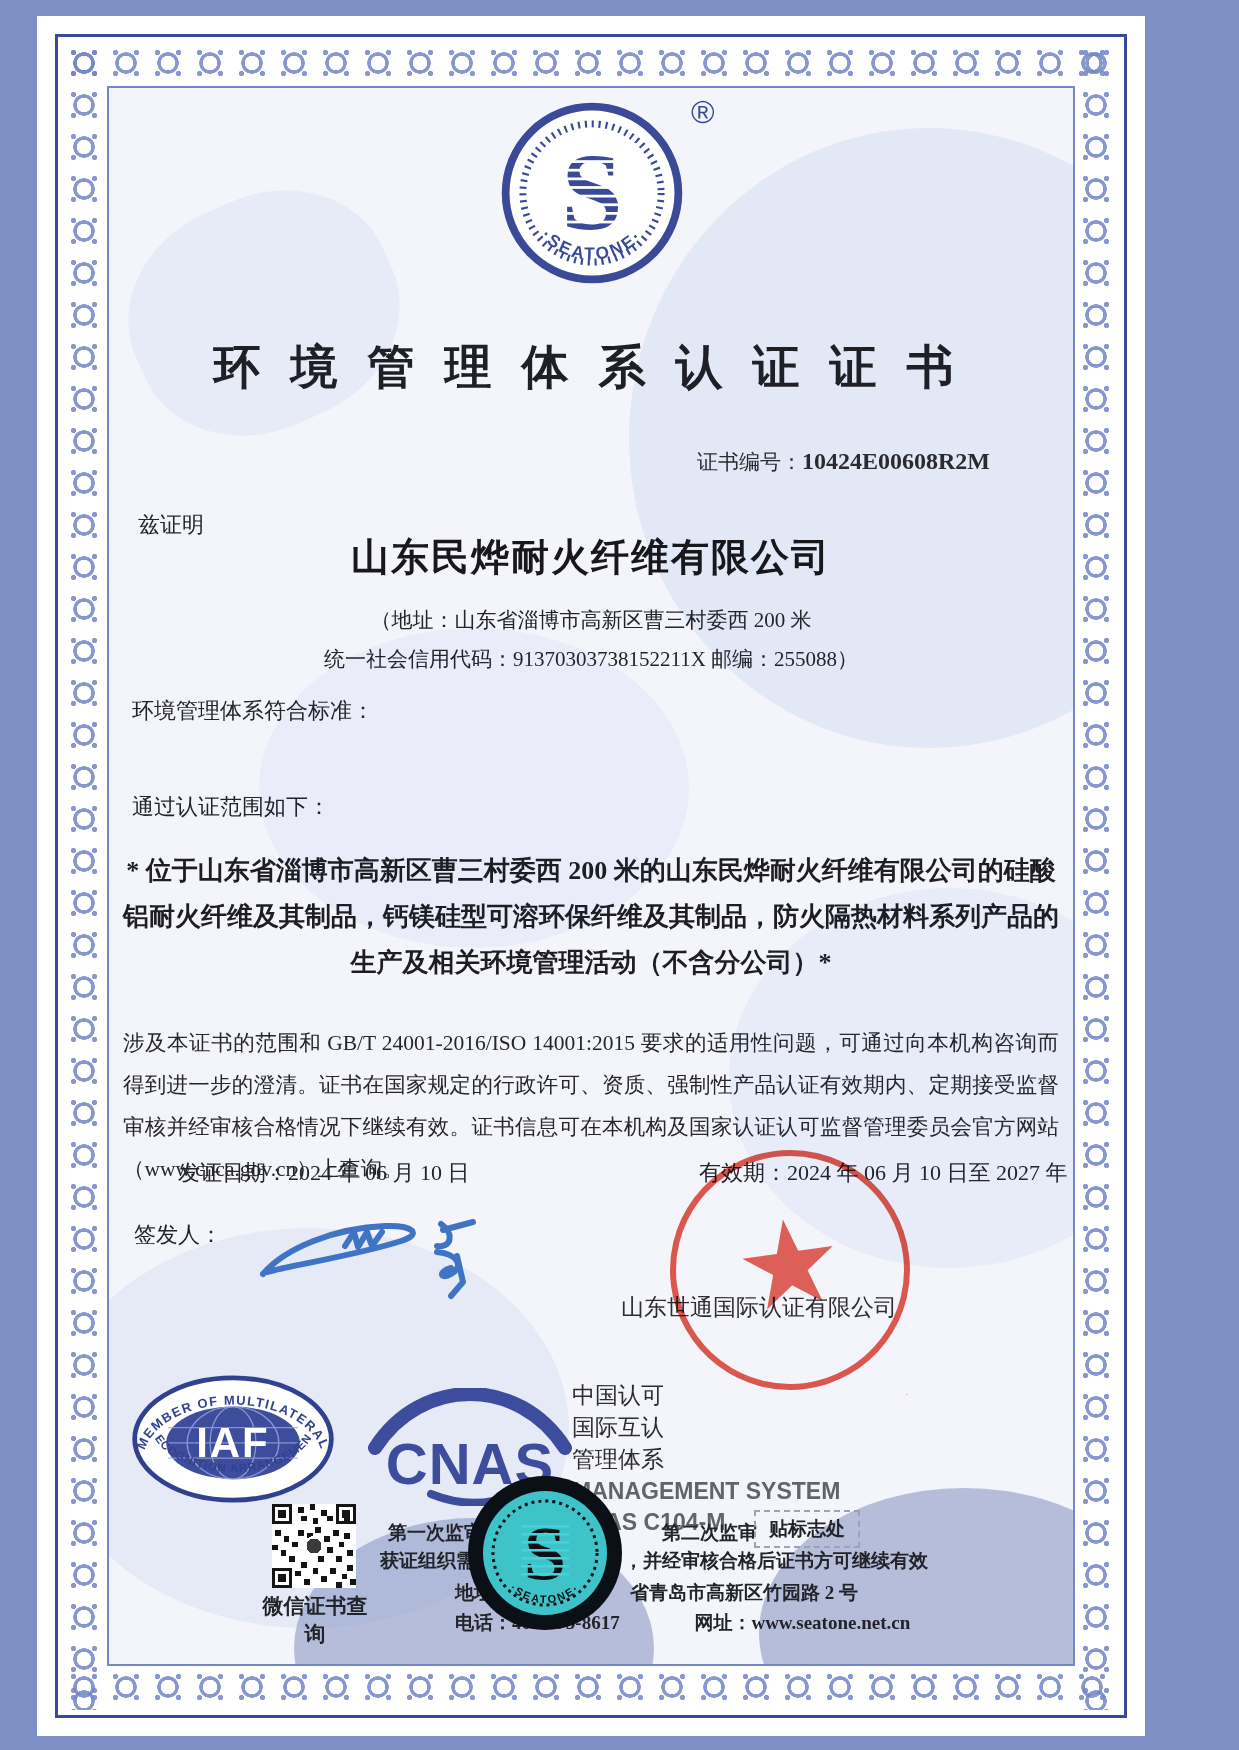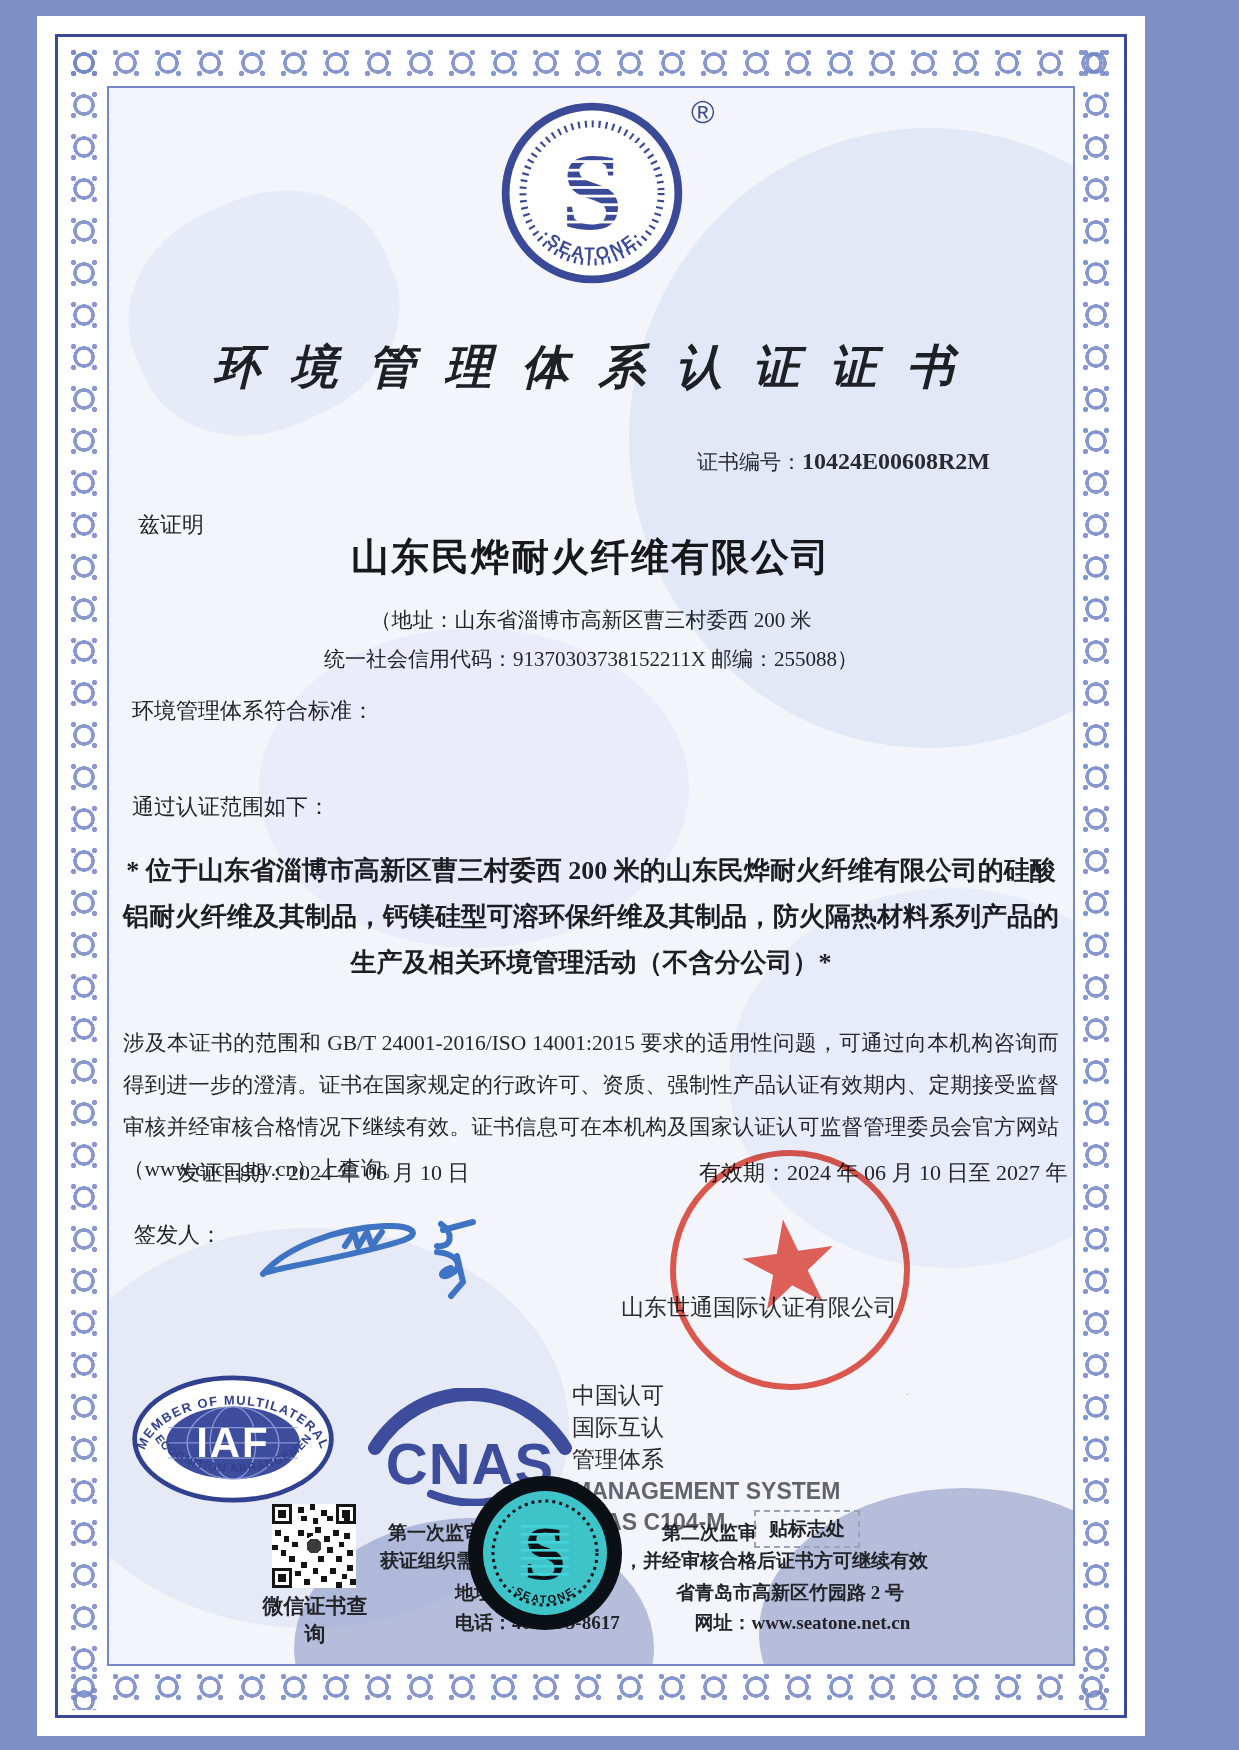--- a/index.html
+++ b/index.html
@@ -33,21 +33,21 @@
   #wm-bl{left:185px;top:1430px;width:360px;height:260px;border-radius:50%;background:#8b97c5;opacity:.6;}
   #wm-br{left:650px;top:1400px;width:410px;height:290px;border-radius:50%;background:#8b97c5;opacity:.6;}
 
   .abs{position:absolute;z-index:2;}
   .ctr{left:0;right:0;text-align:center;}
 
   
   #seatone-logo{left:388px;top:10px;width:190px;height:190px;}
   #reg-mark{left:582px;top:6px;font-size:32px;color:#3b4a98;font-family:"Liberation Sans",sans-serif;}
   #cert-title{top:248px;left:15px;right:0;text-align:center;font-size:47px;font-weight:700;
-      letter-spacing:30px;color:#1f1f26;font-style:italic;}
+      letter-spacing:30px;color:#1f1f26;}
   #cert-no{top:360px;right:83px;font-size:21px;color:#2a2a30;}
   #cert-no b{font-size:24px;font-family:"Liberation Serif",serif;}
 
   
   #certify-label{left:29px;top:422px;font-size:22px;}
   #company-name{top:444px;font-size:38px;font-weight:700;color:#17171c;letter-spacing:2px;}
   #address-line{top:518px;font-size:21px;}
   #credit-line{top:557px;font-size:21px;}
   #standard-label{left:23px;top:608px;font-size:22px;}
   #standard-value{top:640px;font-size:36px;font-family:"Liberation Sans",sans-serif;font-weight:500;color:#26262c;letter-spacing:1px;}
@@ -72,21 +72,21 @@
   
   #qr-code{left:163px;top:1416px;width:84px;height:84px;z-index:2;}
   #qr-label{left:148px;top:1504px;width:116px;text-align:center;font-size:21px;font-weight:700;z-index:2;}
   #first-audit{left:279px;top:1432px;font-size:19px;font-weight:700;z-index:2;}
   #second-audit{left:553px;top:1432px;font-size:19px;font-weight:700;z-index:2;}
   #sticker-box{left:645px;top:1422px;width:102px;height:34px;border:2px dashed #9aa2b5;
       text-align:center;line-height:34px;font-size:19px;font-weight:700;z-index:2;}
   #notice-left{left:271px;top:1460px;font-size:19px;font-weight:700;z-index:2;}
   #notice-right{left:515px;top:1460px;font-size:19px;font-weight:700;z-index:2;}
   #addr-left{left:346px;top:1492px;font-size:19px;font-weight:700;z-index:2;}
-  #addr-right{left:521px;top:1492px;font-size:19px;font-weight:700;z-index:2;margin-left:46px;}
+  #addr-right{left:521px;top:1492px;font-size:19px;font-weight:700;z-index:2;}
   #phone-line{left:346px;top:1522px;font-size:19px;font-weight:700;z-index:2;}
   #web-part{margin-left:70px;}
   #holo-seal{left:356px;top:1385px;width:160px;height:160px;z-index:6;}
 </style>
 </head>
 <body>
 
 <div id="sheet">
   <div id="navy-line"></div>
   <div class="pband" id="pb-top"></div>

